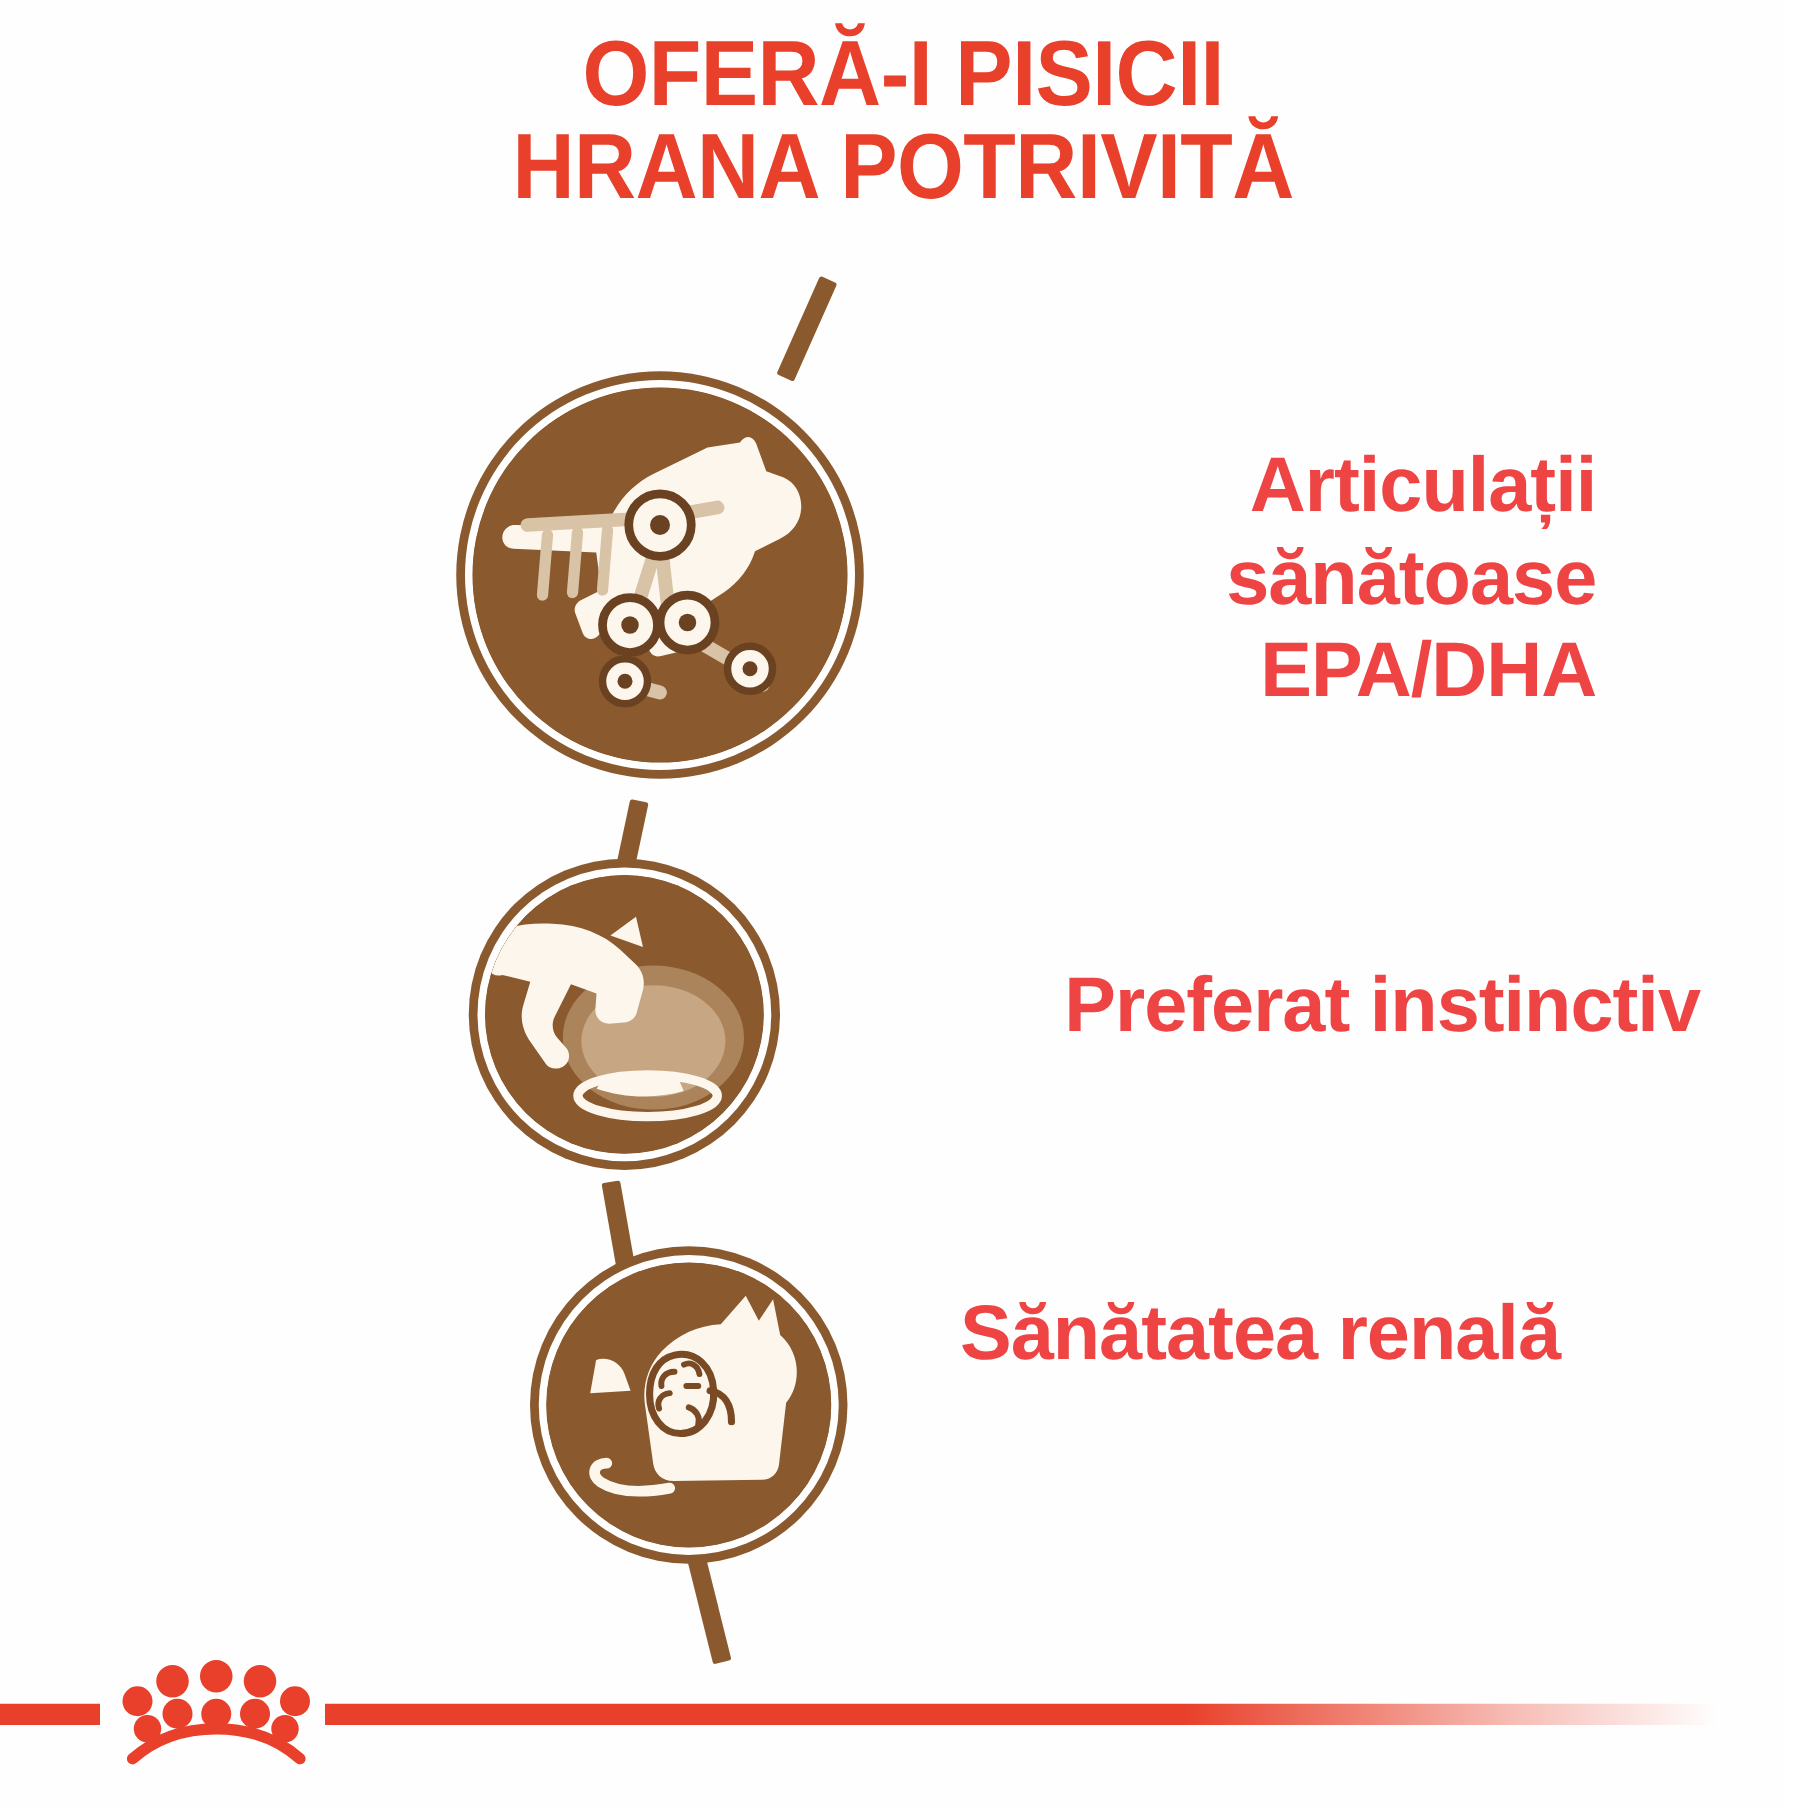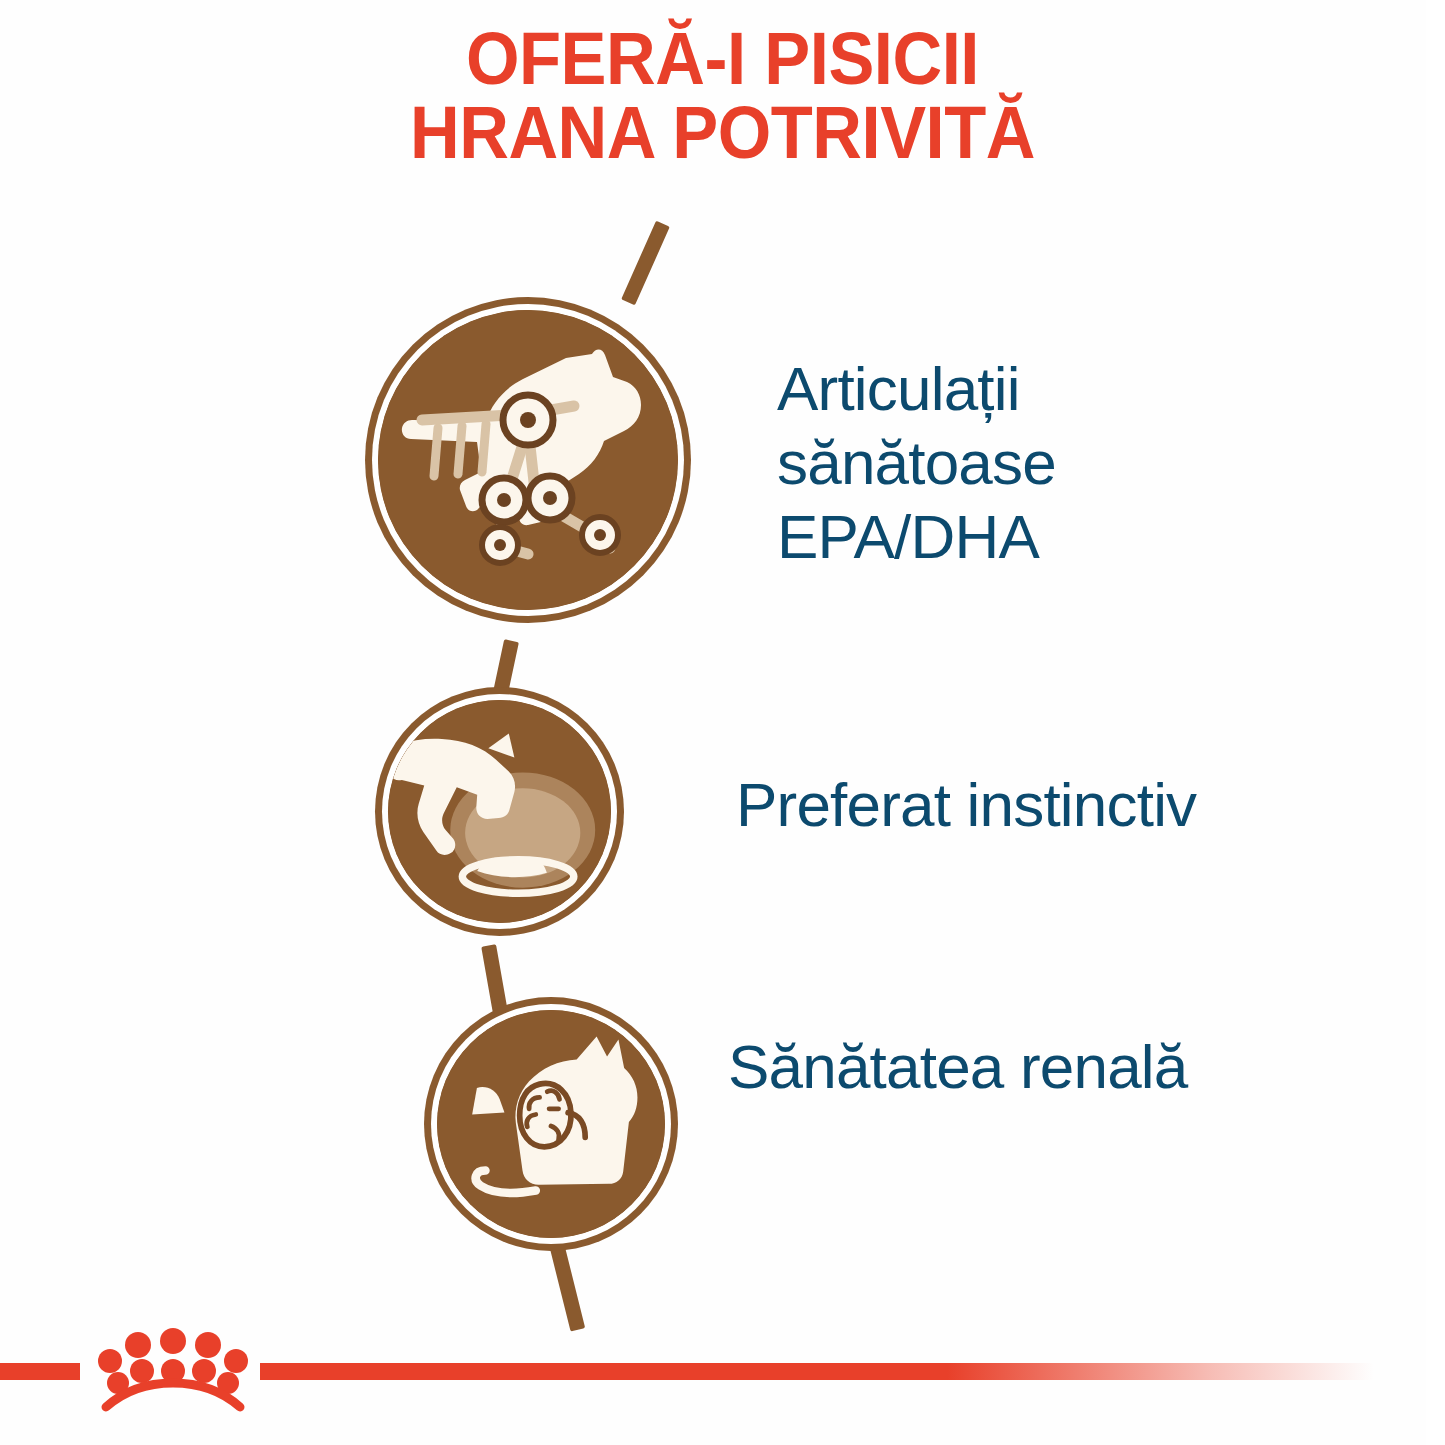--- a/index.html
+++ b/index.html
@@ -42,27 +42,28 @@
     box-shadow: 0 0 0 6px #ffffff, 0 0 0 13px #8A5A2E;
   }
   .badge svg { display: block; width: 100%; height: 100%; border-radius: 50%; }
 
   .f1 { left: 378px; top: 310px; width: 300px; height: 300px; }
   .f2 { left: 388px; top: 700px; width: 223px; height: 223px; }
   .f3 { left: 437px; top: 1010px; width: 228px; height: 228px; }
 
   .label {
     position: absolute;
-    color: #0c4a6e;
+    color: #ef4444;
     font-family: "Liberation Sans", sans-serif;
-    font-weight: normal;
+    font-weight: bold;
     letter-spacing: -0.8px;
+    text-align: right;
   }
   .l1 { left: 777px; top: 352px; width: 500px; font-size: 62px; line-height: 74px; }
-  .l2 { left: 736px; top: 768px; width: 660px; font-size: 62px; line-height: 74px; }
+  .l2 { left: 700px; top: 768px; width: 660px; font-size: 62px; line-height: 74px; }
   .l3 { left: 728px; top: 1030px; width: 520px; font-size: 62px; line-height: 74px; }
 
   
   .dash {
     position: absolute;
     background: #8A5A2E;
     border-radius: 2px;
   }
   .dash-a { left: 638px; top: 220px; width: 15px; height: 86px; transform: rotate(24deg); }
   .dash-b { left: 497px; top: 640px; width: 15px; height: 68px; transform: rotate(12deg); }

